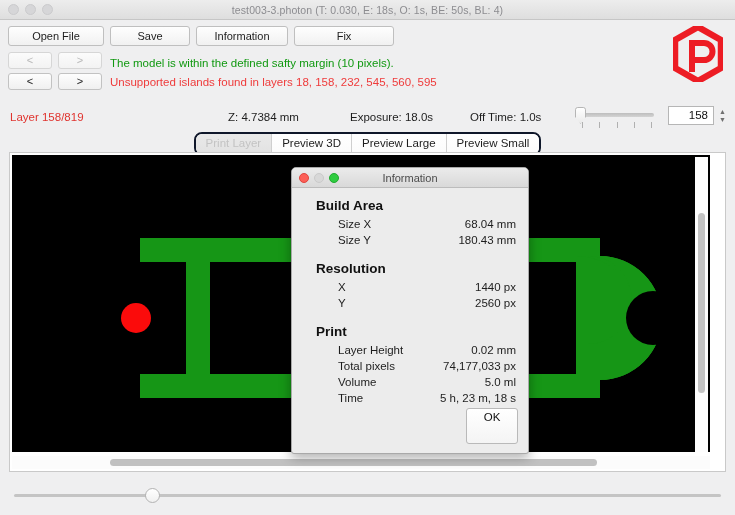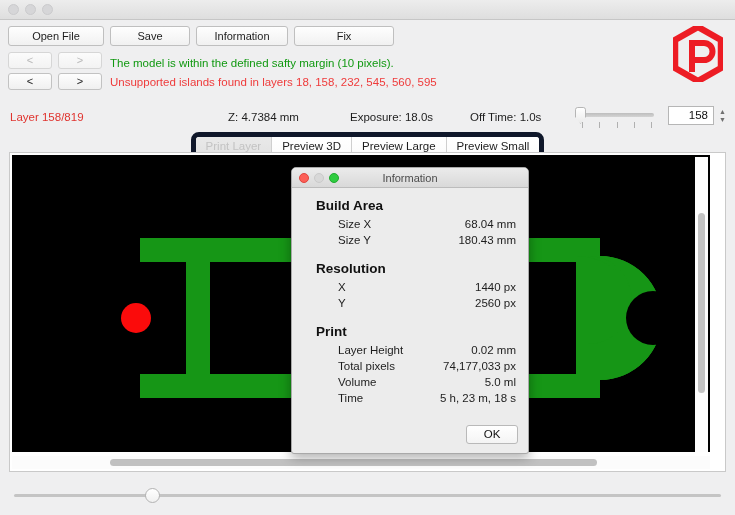--- a/index.html
+++ b/index.html
@@ -107,21 +107,21 @@
   .steparrows {
     width: 13px; height: 19px; margin-left: 2px;
     display: flex; flex-direction: column; justify-content: center; align-items: center;
     font-size: 7px; color: #6f6f6f; line-height: 8px;
   }
 
   
   .tabsrow { display: flex; justify-content: center; margin-top: 2px; }
   .tabs {
     display: flex;
-    border: 5px solid #0f172a; border-radius: 8px;
+    border: 2px solid #0f172a; border-radius: 8px;
     overflow: hidden;
     background: #fff;
   }
   .tab {
     font-size: 11.5px; height: 20px; line-height: 19px;
     padding: 0 10px; color: #1d1d1d;
     border-right: 1px solid #cfcfcf;
     background: linear-gradient(to bottom,#ffffff,#fbfbfb);
     cursor: default;
   }
@@ -199,21 +199,21 @@
     margin-bottom: 3px;
   }
   .dlg-h.spaced { margin-top: 13px; }
   .dlg-row {
     display: flex; justify-content: space-between;
     font-size: 11.5px; color: #1d1d1d; line-height: 16px;
   }
   .dlg-row .k { padding-left: 22px; }
   .dlg-ok {
     position: absolute; right: 10px; bottom: 9px;
-    width: 52px; height: 19px; line-height: 17px;
+    width: 52px; height: 36px; line-height: 17px;
     text-align: center; font-size: 11.5px;
     background: linear-gradient(to bottom,#ffffff,#f4f4f4);
     border: 1px solid #b9b9b9; border-radius: 3px;
     color: #111; cursor: default;
   }
 
   
   .zoomwrap { position: absolute; left: 14px; top: 486px; width: 707px; height: 20px; }
   .zs-track {
     position: absolute; left: 0; top: 8px; width: 707px; height: 3px;
@@ -230,20 +230,21 @@
 <body>
 
 <div id="app">
 
   <div class="titlebar">
     <div class="lights">
       <span class="light"></span>
       <span class="light"></span>
       <span class="light"></span>
     </div>
+    <span class="wtitle">test003-3.photon (T: 0.030, E: 18s, O: 1s, BE: 50s, BL: 4)</span>
   </div>
 
   <div class="toolbar">
     <div class="btnrow">
       <div class="btn btn-openfile">Open File</div>
       <div class="btn btn-save">Save</div>
       <div class="btn btn-info">Information</div>
       <div class="btn btn-fix">Fix</div>
     </div>
 

